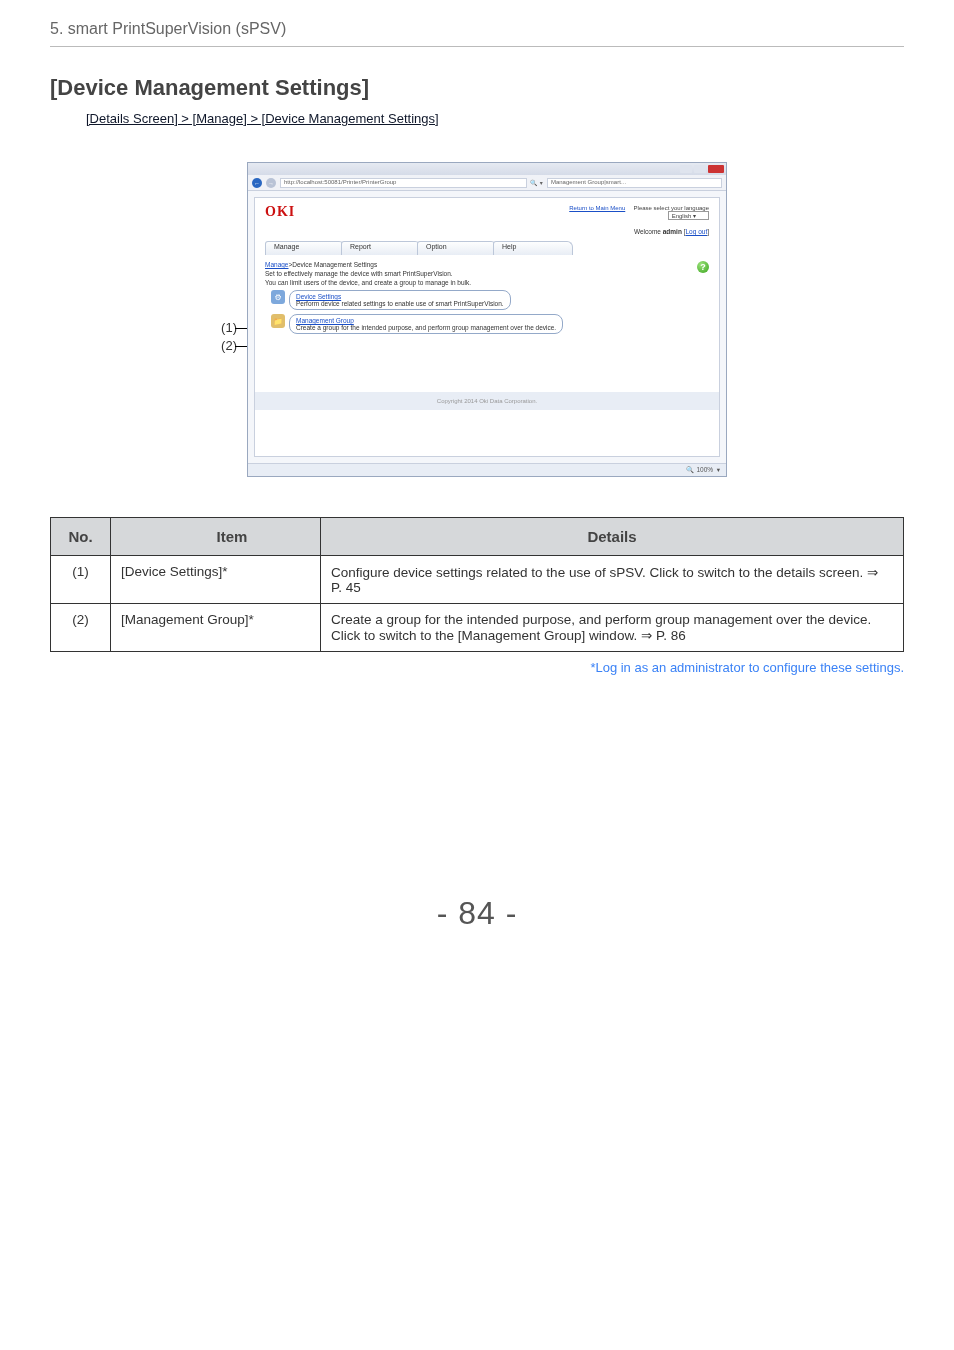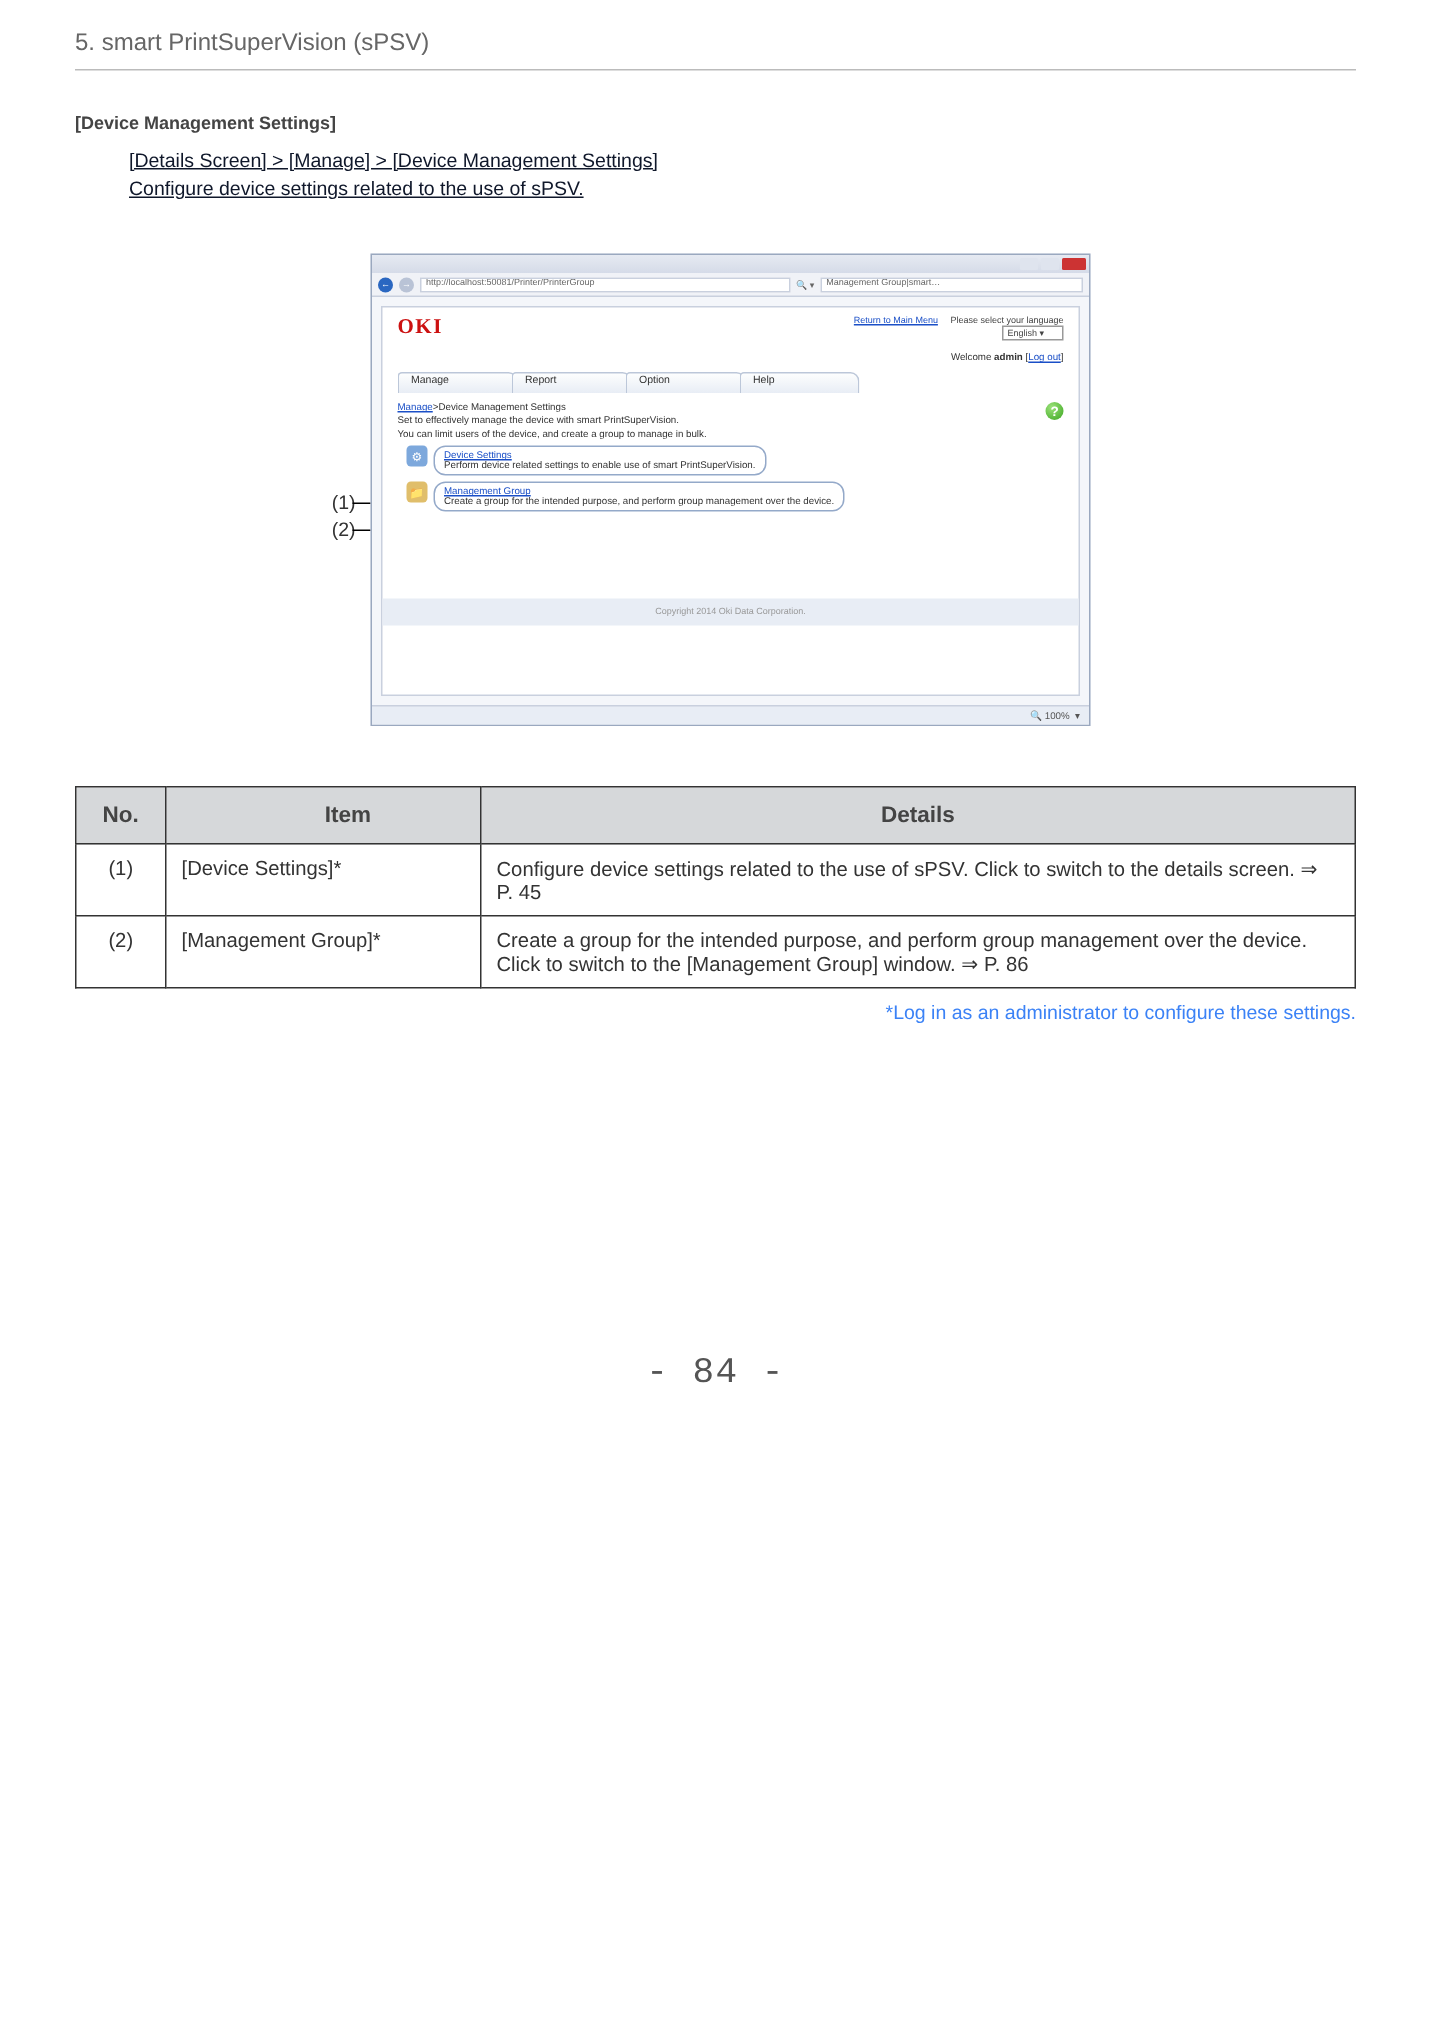--- a/index.html
+++ b/index.html
@@ -19,21 +19,21 @@
     color: #666;
     text-align: left;
     margin-bottom: 8px;
   }
   hr.top-rule {
     border: none;
     border-top: 1px solid #bbb;
     margin: 0 0 28px 0;
   }
   .h1 {
-    font-size: 12px;
+    font-size: 22px;
     font-weight: bold;
     color: #444;
     margin: 0 0 10px 0;
   }
   .para {
     font-size: 13px;
     color: #0f172a;
     margin: 4px 0 4px 36px;
     text-decoration: underline;
   }
@@ -258,38 +258,36 @@
   table.details thead th.no { width: 60px; }
   table.details thead th.item { width: 210px; padding-left: 39px; }
   table.details td.no { text-align: center; }
   .footnote {
     font-size: 13px;
     color: #3b82f6;
     text-align: right;
     margin-top: 8px;
   }
   .page-number {
-    font-size: 24px;
+    font-size: 32px;
     color: #555;
     text-align: center;
     margin-top: 220px;
     letter-spacing: 1px;
-    font-family: Liberation Mono, monospace;
   }
 </style>
 </head>
 <body>
 
 <div class="page">
   <div class="header-right">5. smart PrintSuperVision (sPSV)</div>
   <hr class="top-rule">
 
   <div class="h1">[Device Management Settings]</div>
   <div class="para">[Details Screen] &gt; [Manage] &gt; [Device Management Settings]</div>
-  <div class="para">Configure device settings related to the use of sPSV.</div>
 
   <div class="screenshot-wrap">
     <span class="callout-label" style="top:158px">(1)</span>
     <span class="callout-line" style="top:166px;width:52px"></span>
     <span class="callout-label" style="top:176px">(2)</span>
     <span class="callout-line" style="top:184px;width:52px"></span>
 
     <div class="browser-window">
       <div class="window-titlebar">
         <div class="tb-btn s"></div>

